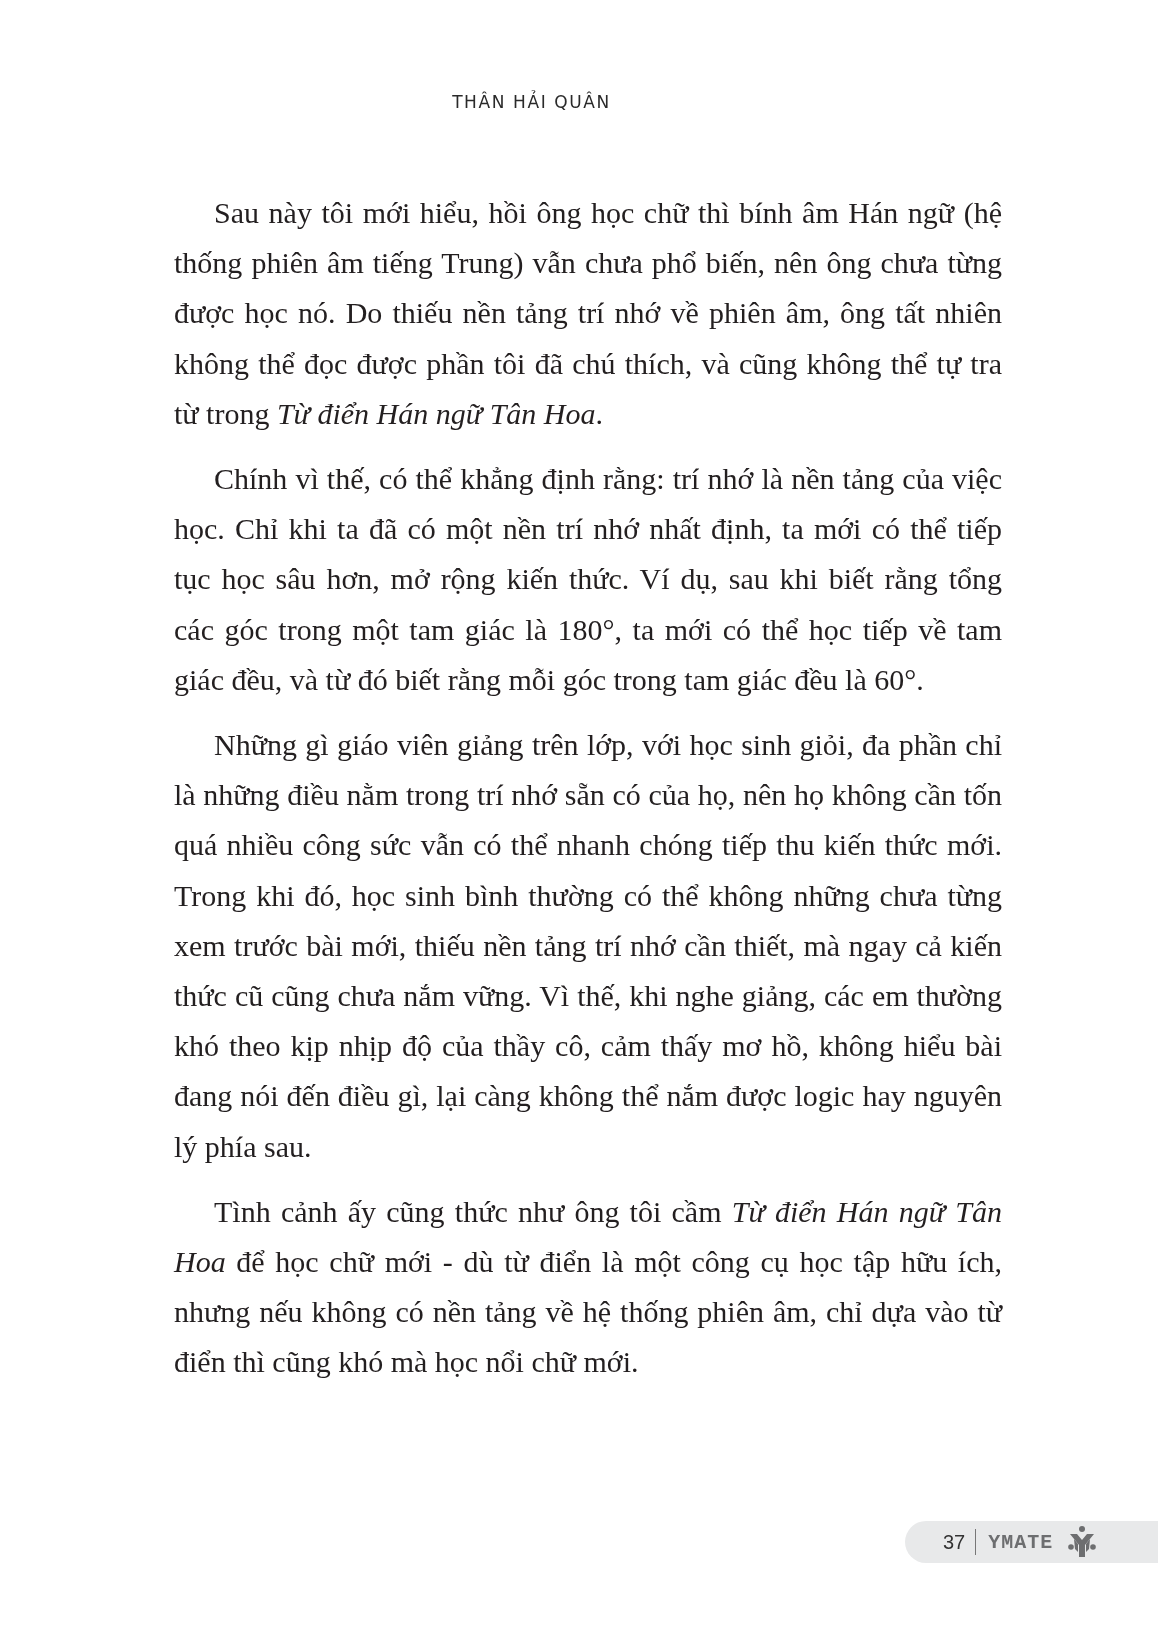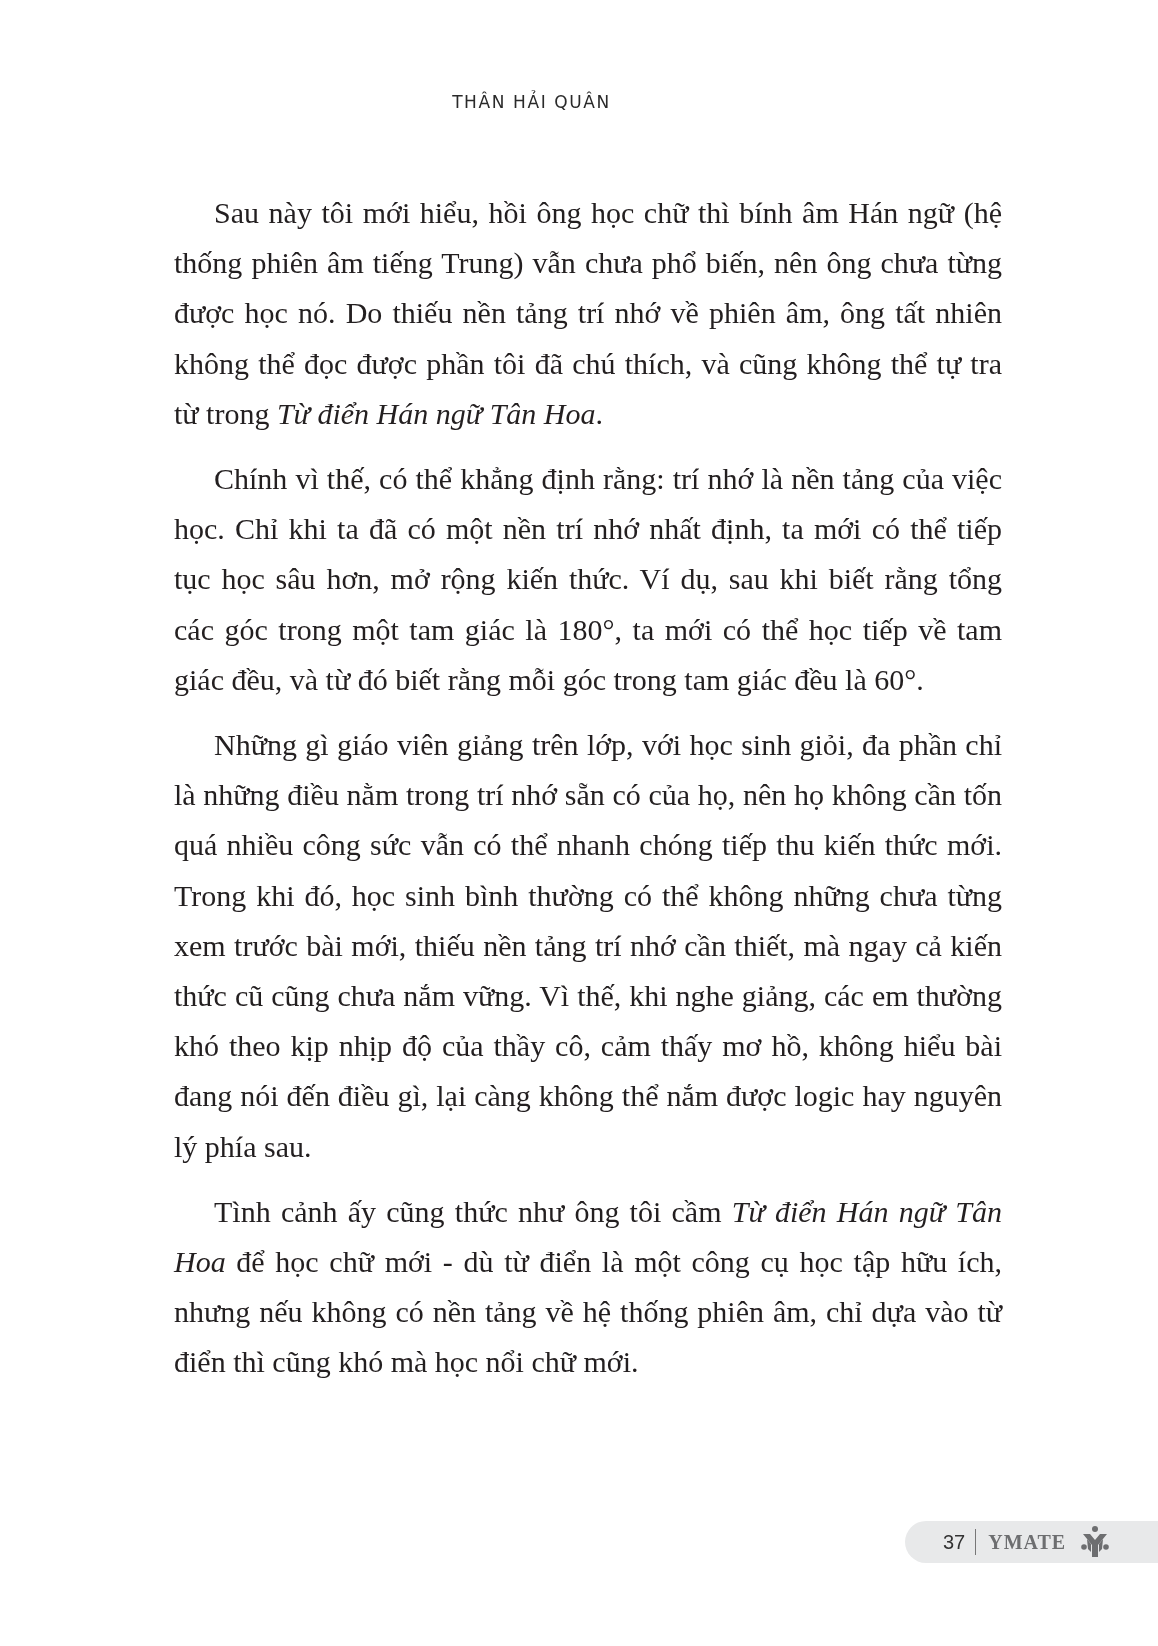--- a/index.html
+++ b/index.html
@@ -62,21 +62,21 @@
       font-size: 20px;
       color: #333333;
     }
     .footer-divider {
       width: 1px;
       height: 26px;
       background: #777777;
       margin: 0 12px 0 10px;
     }
     .brand-name {
-      font-family: Liberation Serif, serif;
+      font-family: Liberation Mono, monospace;
       font-weight: bold;
       font-size: 20px;
       letter-spacing: 1px;
       color: #6d6e70;
     }
     .brand-logo {
       margin-left: 12px;
       width: 34px;
       height: 34px;
       display: inline-block;

